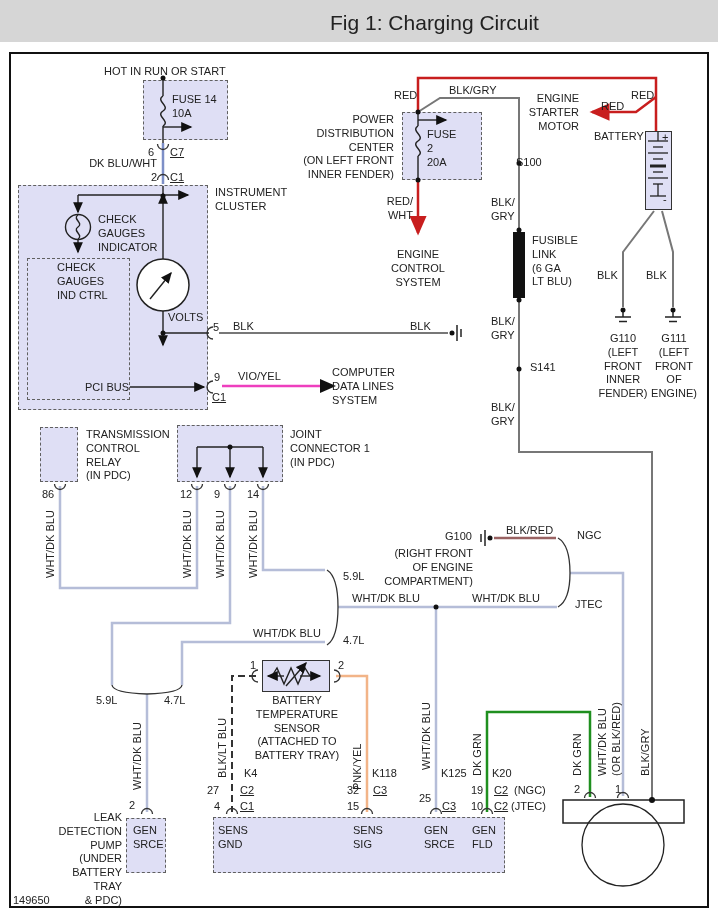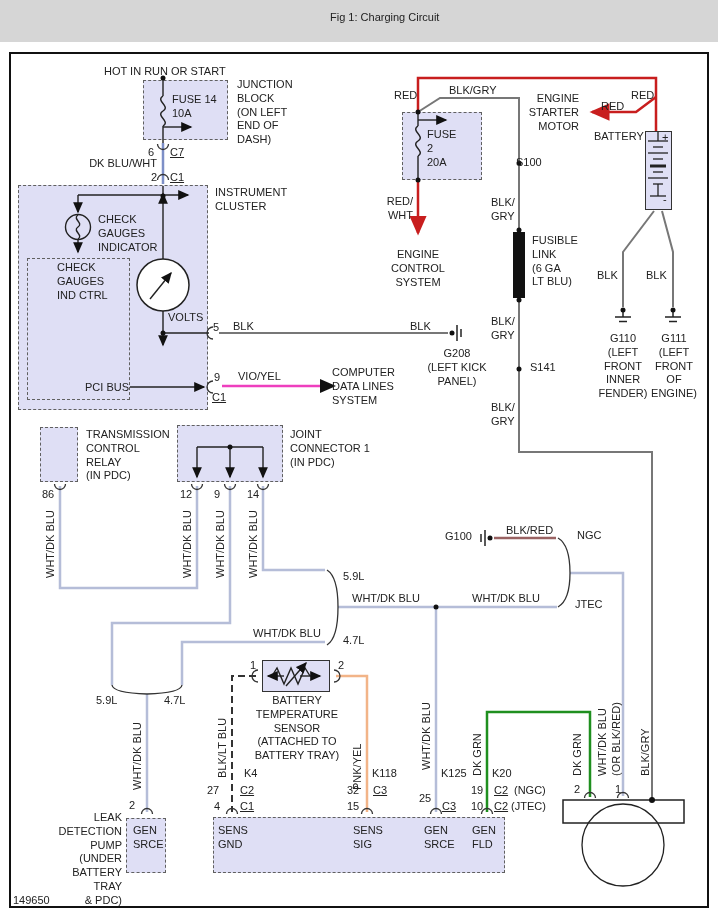--- a/index.html
+++ b/index.html
@@ -1,19 +1,19 @@
 <!DOCTYPE html>
 <html><head>
 <meta charset="utf-8">
 <style>
   html,body{margin:0;padding:0;background:#fff}
   #stage{position:relative;width:718px;height:918px;background:#fff;overflow:hidden;
          font-family:"Liberation Sans",sans-serif}
   #hdr{position:absolute;left:0;top:0;width:718px;height:42px;background:#d6d6d6}
-  #ttl{position:absolute;left:330px;top:11px;font-size:11px;color:#222}
+  #ttl{position:absolute;left:330px;top:11px;font-size:21px;color:#222}
   #frame{position:absolute;left:9px;top:52px;width:696px;height:852px;border:2.5px solid #111}
   .lb{position:absolute;font-size:11px;line-height:13.8px;color:#222;white-space:pre-line;font-style:normal;display:block}
   .rb{text-align:right}
   .cb{text-align:center}
   .u{text-decoration:underline}
   .vb{transform:rotate(-90deg);transform-origin:0 0;white-space:pre}
   .box{position:absolute;border:1.6px dashed #606060;background:#dfdff5;box-sizing:border-box}
   .nofill{background:transparent}
   .sbox{position:absolute;border:1.5px solid #333;background:#dfdff5;box-sizing:border-box}
   svg{position:absolute;left:0;top:0}
@@ -188,56 +188,53 @@
         <circle cx="230" cy="447" r="2.5"></circle>
       <circle cx="623" cy="310" r="2.5"></circle>
         <circle cx="673" cy="310" r="2.5"></circle>
       <circle cx="452" cy="333" r="2.5"></circle>
         <circle cx="490" cy="538" r="2.5"></circle>
       <circle cx="652" cy="800" r="3"></circle>
     </g>
   </svg>
 
   <i class="lb" style="left:104px;top:65px">HOT IN RUN OR START</i>
-  <i class="lb" style="left:237px;top:78px">JUNCTION
-BLOCK
-(ON LEFT
-END OF
-DASH)</i>
   <i class="lb" style="left:172px;top:93px">FUSE 14
 10A</i>
   <i class="lb" style="left:148px;top:146px">6</i>
   <i class="lb u" style="left:170px;top:146px">C7</i>
   <i class="lb rb" style="left:87px;top:157px;width:70px">DK BLU/WHT</i>
   <i class="lb" style="left:151px;top:171px">2</i>
   <i class="lb u" style="left:170px;top:171px">C1</i>
 
   <i class="lb" style="left:215px;top:186px">INSTRUMENT
 CLUSTER</i>
   <i class="lb" style="left:98px;top:213px">CHECK
 GAUGES
 INDICATOR</i>
   <i class="lb" style="left:57px;top:261px">CHECK
 GAUGES
 IND CTRL</i>
   <i class="lb" style="left:168px;top:311px">VOLTS</i>
   <i class="lb" style="left:213px;top:321px">5</i>
   <i class="lb" style="left:233px;top:320px">BLK</i>
   <i class="lb" style="left:410px;top:320px">BLK</i>
-  <i class="lb cb" style="left:418px;top:347px;width:78px">G208
-(LEFT KICK
-PANEL)</i>
   <i class="lb" style="left:214px;top:371px">9</i>
   <i class="lb" style="left:238px;top:370px">VIO/YEL</i>
   <i class="lb u" style="left:212px;top:391px">C1</i>
   <i class="lb" style="left:85px;top:381px">PCI BUS</i>
   <i class="lb" style="left:332px;top:366px">COMPUTER
 DATA LINES
 SYSTEM</i>
 
+  <i class="lb rb" style="left:264px;top:113px;width:130px">POWER
+DISTRIBUTION
+CENTER
+(ON LEFT FRONT
+INNER FENDER)</i>
   <i class="lb" style="left:427px;top:128px">FUSE
 2
 20A</i>
   <i class="lb" style="left:394px;top:89px">RED</i>
   <i class="lb" style="left:449px;top:84px">BLK/GRY</i>
   <i class="lb rb" style="left:363px;top:195px;width:50px">RED/
 WHT</i>
   <i class="lb cb" style="left:378px;top:248px;width:80px">ENGINE
 CONTROL
 SYSTEM</i>
@@ -290,20 +287,23 @@
   <i class="lb vb" style="left:181px;top:578px">WHT/DK BLU</i>
   <i class="lb vb" style="left:214px;top:578px">WHT/DK BLU</i>
   <i class="lb vb" style="left:247px;top:578px">WHT/DK BLU</i>
 
   <i class="lb" style="left:343px;top:570px">5.9L</i>
   <i class="lb" style="left:343px;top:634px">4.7L</i>
   <i class="lb" style="left:352px;top:592px">WHT/DK BLU</i>
   <i class="lb" style="left:472px;top:592px">WHT/DK BLU</i>
   <i class="lb" style="left:253px;top:627px">WHT/DK BLU</i>
   <i class="lb" style="left:445px;top:530px">G100</i>
+  <i class="lb rb" style="left:363px;top:547px;width:110px">(RIGHT FRONT
+OF ENGINE
+COMPARTMENT)</i>
   <i class="lb" style="left:506px;top:524px">BLK/RED</i>
   <i class="lb" style="left:577px;top:529px">NGC</i>
   <i class="lb" style="left:575px;top:598px">JTEC</i>
   <i class="lb" style="left:96px;top:694px">5.9L</i>
   <i class="lb" style="left:164px;top:694px">4.7L</i>
   <i class="lb vb" style="left:131px;top:790px">WHT/DK BLU</i>
 
   <i class="lb cb" style="left:247px;top:694px;width:100px">BATTERY
 TEMPERATURE
 SENSOR

